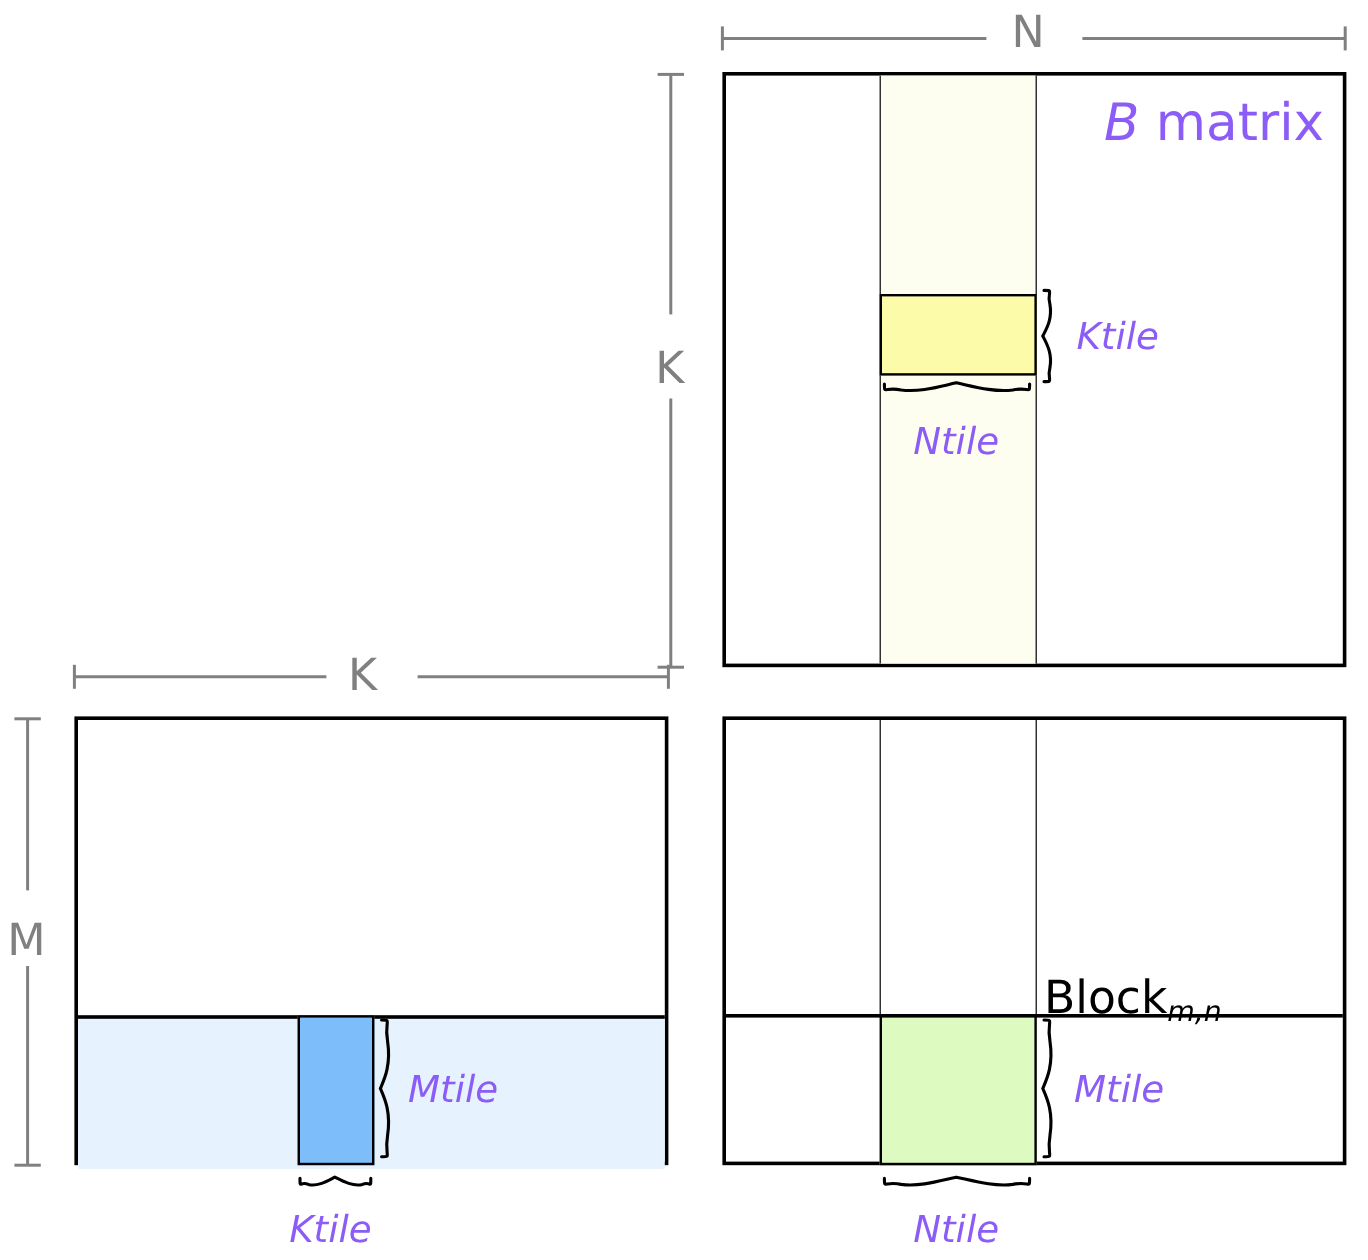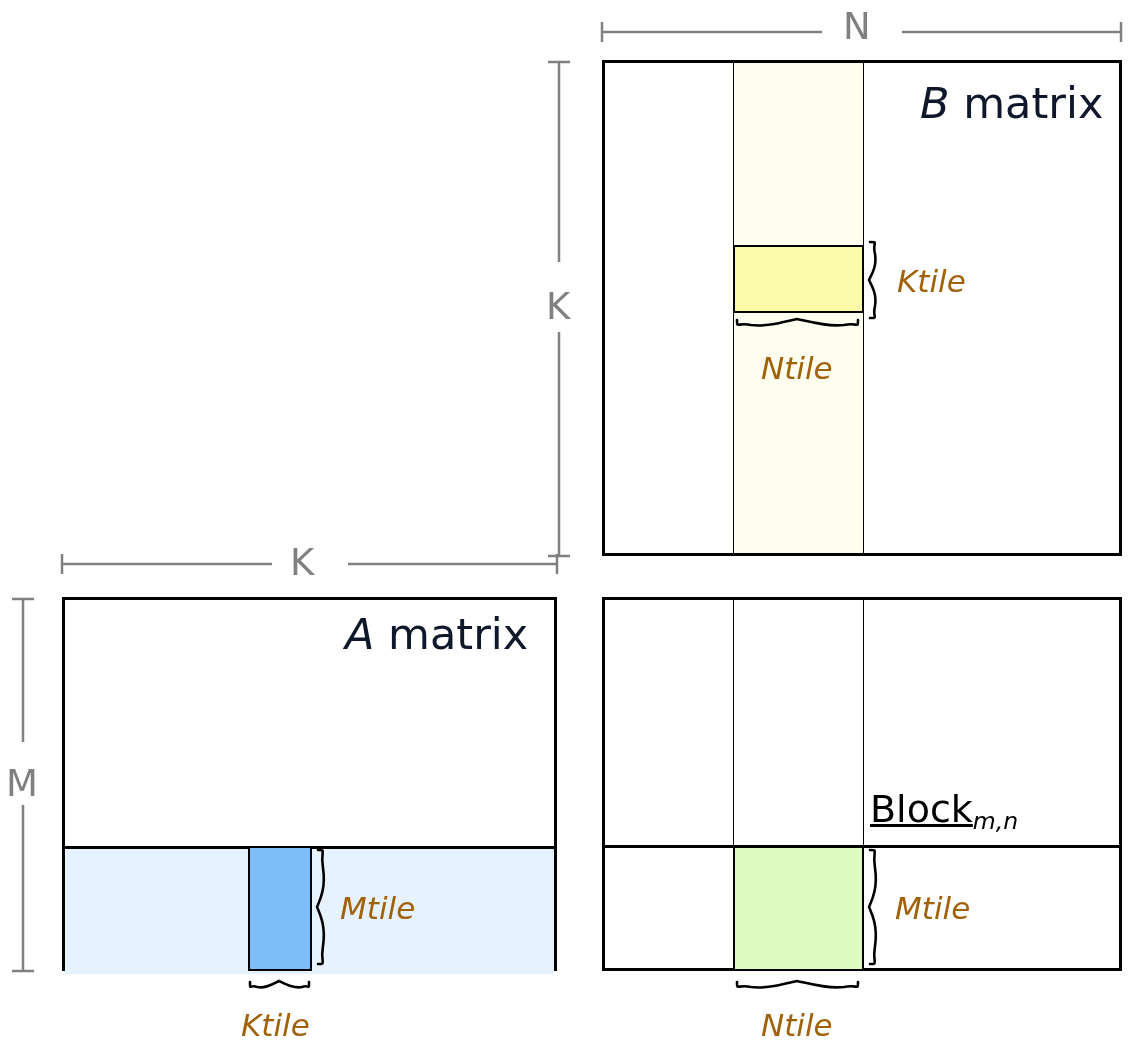--- a/index.html
+++ b/index.html
@@ -38,21 +38,21 @@
     background: #000000;
   }
   .tile {
     position: absolute;
     box-sizing: border-box;
     border: 2px solid #000000;
   }
   .matrix-label {
     position: absolute;
     font-size: 43px;
-    color: #0f172a;
+    color: #8b5cf6;
     white-space: nowrap;
     line-height: 1;
   }
   .matrix-label .em {
     font-style: italic;
   }
   .block-label {
     position: absolute;
     font-size: 38px;
     color: #000000;
@@ -63,21 +63,21 @@
     font-style: italic;
     font-size: 0.62em;
     vertical-align: baseline;
     position: relative;
     top: 0.30em;
   }
   .tile-label {
     position: absolute;
     font-size: 31px;
     font-style: italic;
-    color: #a16207;
+    color: #8b5cf6;
     white-space: nowrap;
     line-height: 1;
   }
   .dim-label {
     position: absolute;
     font-size: 37px;
     color: #808080;
     white-space: nowrap;
     line-height: 1;
   }
@@ -155,43 +155,40 @@
     </g>
   </svg>
   <div class="dim-label" style="left:6px; top:765px;">M</div>
 
   <div class="matrix-box" style="left:62px; top:597px; width:495px; height:374px;">
     <div class="fill" style="left:0px; top:248px; width:100%; height:126px; background:#e6f2fd;"></div>
     <div class="gridline-h" style="left:0px; top:246px; width:100%;"></div>
     <div class="tile" style="left:183px; top:246px; width:64px; height:125px; background:#7cbdfa;"></div>
   </div>
 
-  <div class="matrix-label" style="left:345px; top:613px;">
-    <span class="em">A</span><span> matrix</span>
-  </div>
 
   <svg class="brace-svg" style="left:314px; top:848px;" width="28" height="118" viewBox="0 0 28 118">
     <path d="M 4 2 C 13 2, 6 2, 9 20 C 12 40, 6 52, 3 59 C 6 66, 12 78, 9 98 C 6 116, 13 116, 4 116" stroke="#000000" stroke-width="2.6" fill="none" stroke-linecap="round"></path>
   </svg>
   <div class="tile-label" style="left:340px; top:893px;">Mtile</div>
 
   <svg class="brace-svg" style="left:248px; top:978px;" width="64" height="26" viewBox="0 0 64 26">
     <path d="M 2 4 C 2 13, 2 6, 9 9 C 17 11, 25 6, 31 3 C 37 6, 46 11, 54 9 C 61 6, 61 13, 61 4" stroke="#000000" stroke-width="2.6" fill="none" stroke-linecap="round"></path>
   </svg>
   <div class="tile-label" style="left:241px; top:1010px;">Ktile</div>
 
   <div class="matrix-box" style="left:602px; top:597px; width:520px; height:374px;">
     <div class="tile" style="left:128px; top:245px; width:131px; height:126px; background:#ddfac0;"></div>
     <div class="gridline-v" style="left:128px; top:0px; height:246px;"></div>
     <div class="gridline-v" style="left:258px; top:0px; height:246px;"></div>
     <div class="gridline-h" style="left:0px; top:245px; width:100%;"></div>
   </div>
 
 
-  <div class="block-label" style="left:870px; top:790px;text-decoration:underline;">
+  <div class="block-label" style="left:870px; top:812px;">
     <span>Block</span><sub>m,n</sub>
   </div>
 
   <svg class="brace-svg" style="left:866px; top:848px;" width="28" height="118" viewBox="0 0 28 118">
     <path d="M 4 2 C 13 2, 6 2, 9 20 C 12 40, 6 52, 3 59 C 6 66, 12 78, 9 98 C 6 116, 13 116, 4 116" stroke="#000000" stroke-width="2.6" fill="none" stroke-linecap="round"></path>
   </svg>
   <div class="tile-label" style="left:895px; top:893px;">Mtile</div>
 
   <svg class="brace-svg" style="left:735px; top:978px;" width="126" height="26" viewBox="0 0 126 26">
     <path d="M 2 4 C 2 13, 2 6, 16 9 C 32 11, 48 6, 62 3 C 76 6, 93 11, 109 9 C 123 6, 123 13, 123 4" stroke="#000000" stroke-width="2.6" fill="none" stroke-linecap="round"></path>

